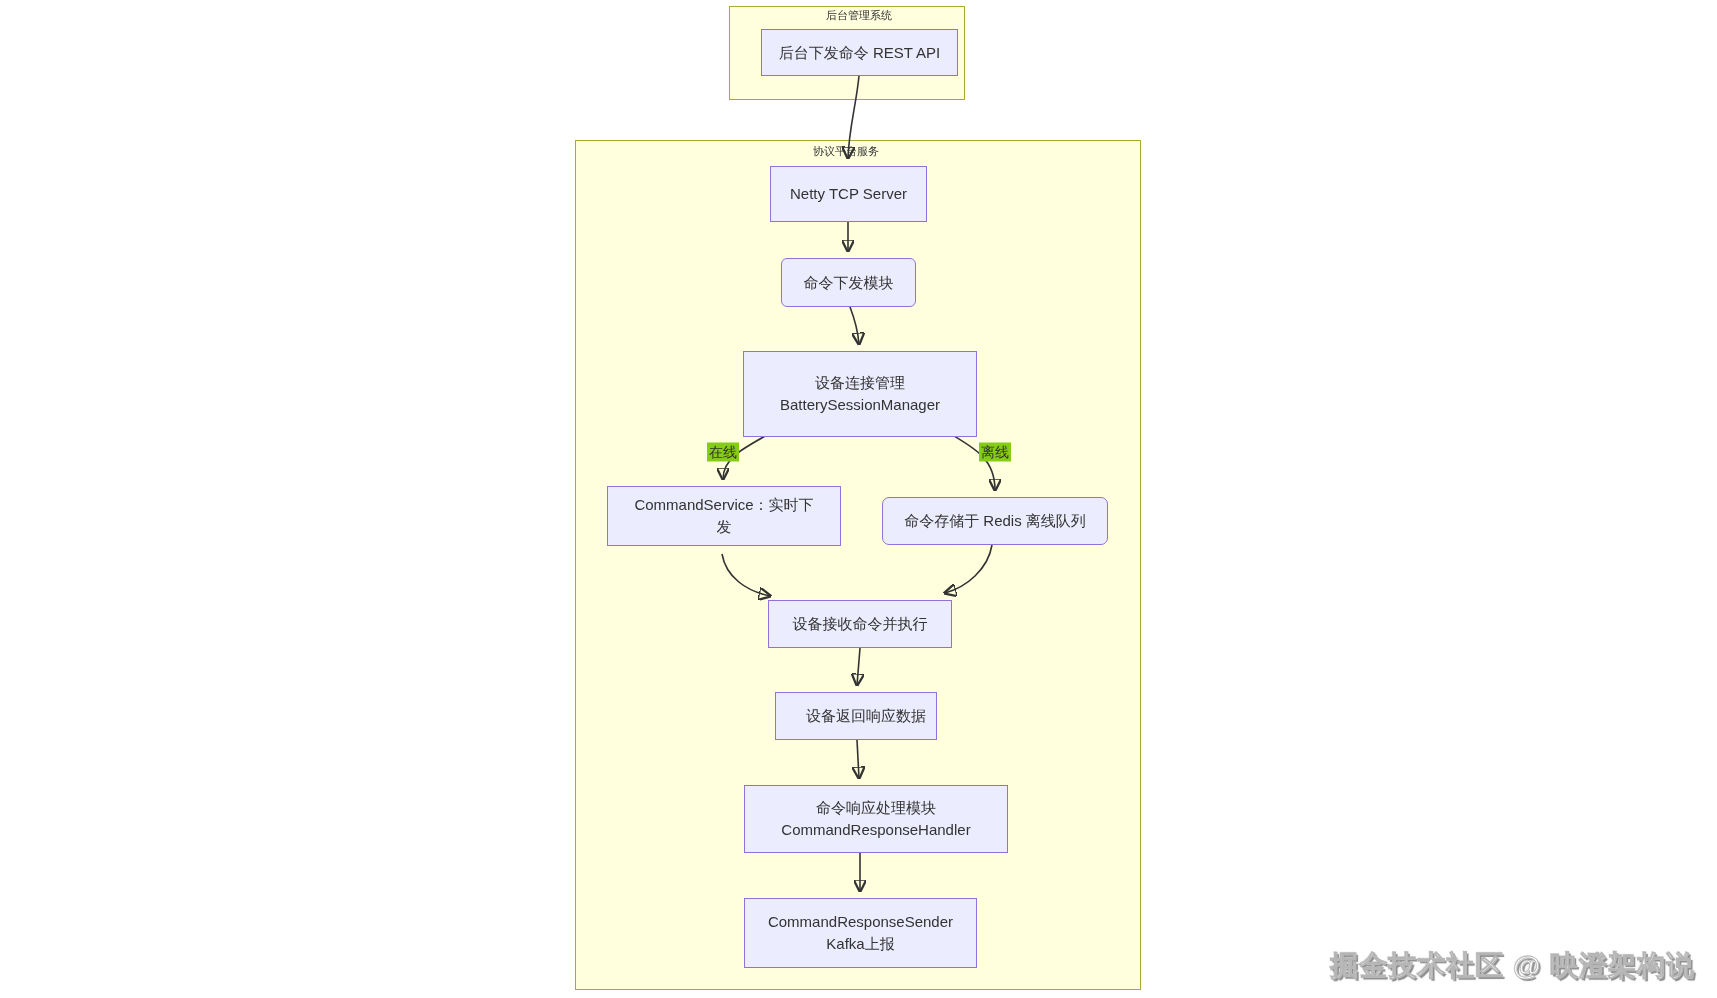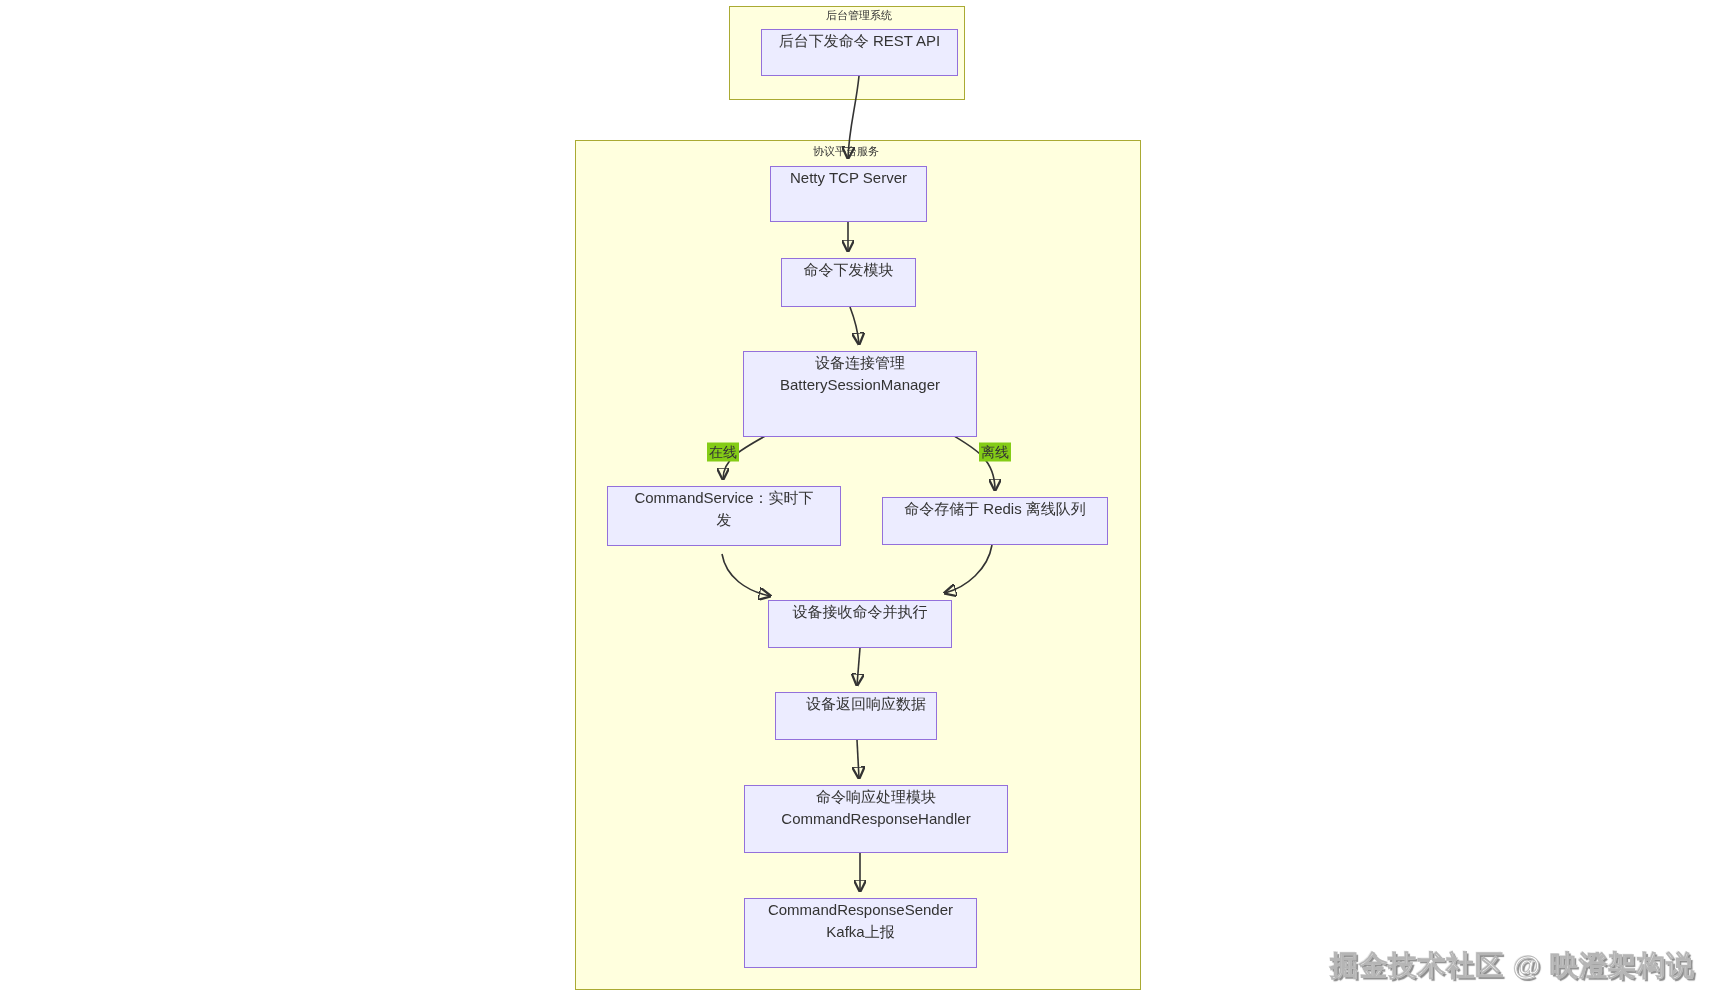--- a/index.html
+++ b/index.html
@@ -21,21 +21,21 @@
     color:#333333;
     white-space:nowrap;
   }
   .edges{position:absolute;left:0;top:0;}
   .edges path{fill:none;stroke:#333333;stroke-width:1.6px;}
   .node{
     position:absolute;
     background:#ececff;
     border:1px solid #9370db;
     display:flex;flex-direction:column;
-    align-items:center;justify-content:flex-start;
+    align-items:center;justify-content:center;
     text-align:center;
     font-size:15px;line-height:22px;
     color:#333333;
     box-sizing:border-box;
   }
   .edge-label{
     position:absolute;
     transform:translate(-50%,-50%);
     background:#84cc16;
     padding:0 2px;
@@ -85,35 +85,35 @@
   </svg>
 
   <div class="node" style="left:761px;top:29px;width:197px;height:47px;">
     <span>后台下发命令 REST API</span>
   </div>
 
   <div class="node" style="left:770px;top:166px;width:157px;height:56px;">
     <span>Netty TCP Server</span>
   </div>
 
-  <div class="node" style="left:781px;top:258px;width:135px;height:49px;">
+  <div class="node" style="left:781px;top:258px;width:135px;height:49px;border-radius:6px;">
     <span>命令下发模块</span>
   </div>
 
   <div class="node" style="left:743px;top:351px;width:234px;height:86px;">
     <span>设备连接管理</span>
     <span>BatterySessionManager</span>
   </div>
 
   <div class="node" style="left:607px;top:486px;width:234px;height:60px;">
     <span>CommandService：实时下</span>
     <span>发</span>
   </div>
 
-  <div class="node" style="left:882px;top:497px;width:226px;height:48px;">
+  <div class="node" style="left:882px;top:497px;width:226px;height:48px;border-radius:7px;">
     <span>命令存储于 Redis 离线队列</span>
   </div>
 
   <div class="node" style="left:768px;top:600px;width:184px;height:48px;">
     <span>设备接收命令并执行</span>
   </div>
 
   <div class="node" style="left:775px;top:692px;width:162px;height:48px;padding-left:20px;">
     <span>设备返回响应数据</span>
   </div>

